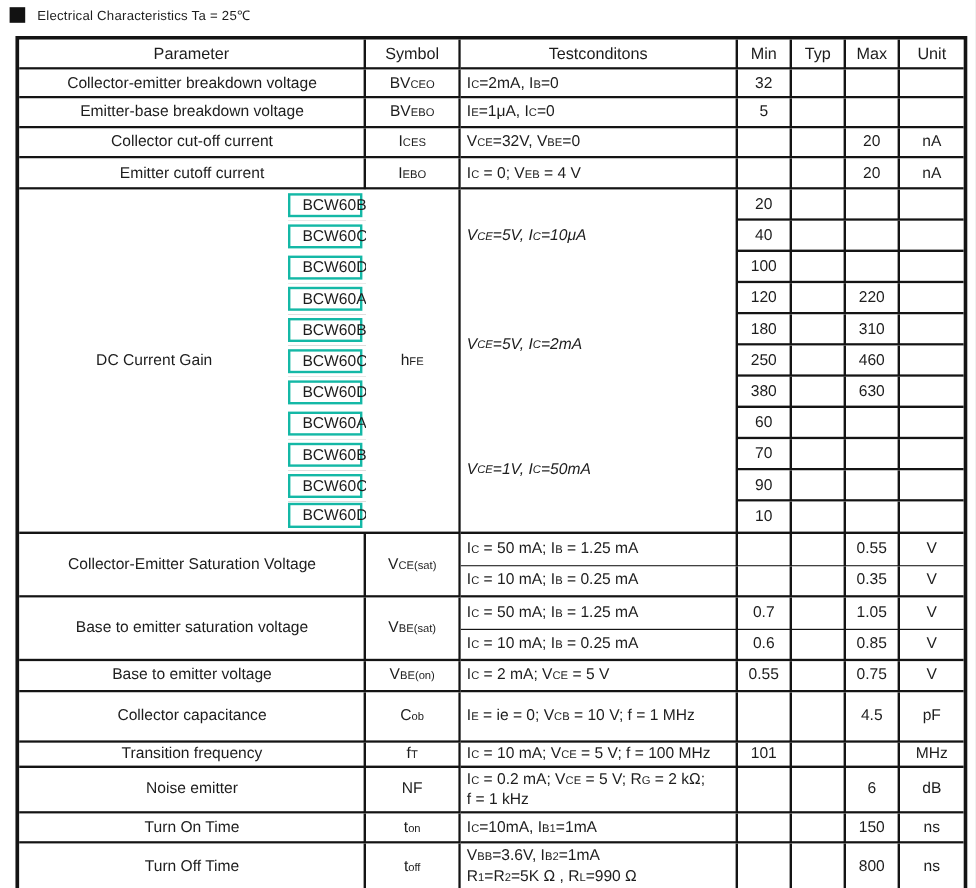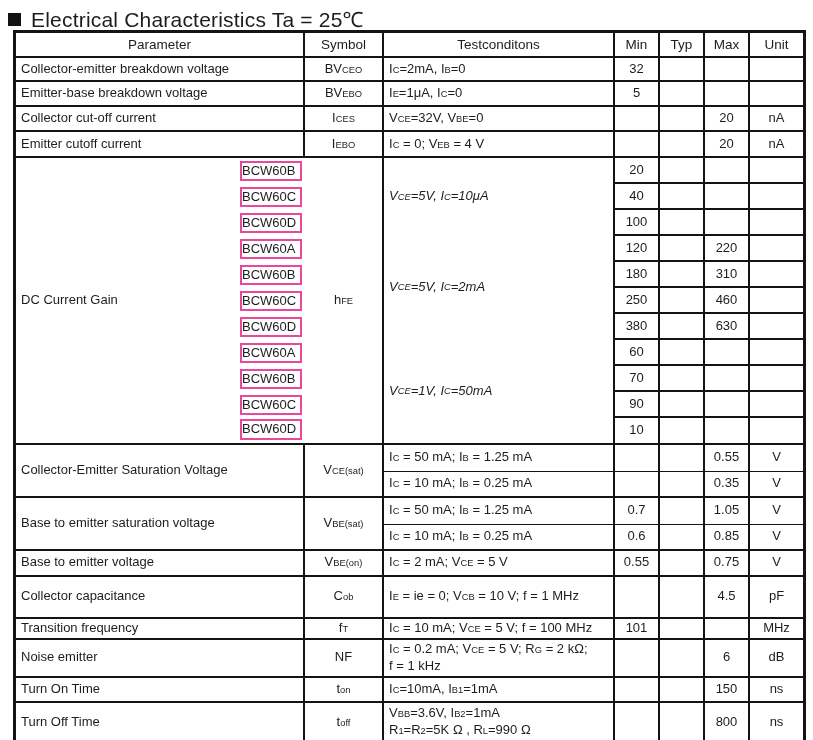--- a/index.html
+++ b/index.html
@@ -3,52 +3,52 @@
 <meta charset="utf-8">
 <style>
   html,body { margin:0; padding:0; background:#fff; }
   .page {
     position:relative; width:813px; height:740px; background:#ffffff;
     font-family:"Liberation Sans", sans-serif; color:#1d1d1d;
     -webkit-font-smoothing:antialiased;
   }
   .title-row { position:absolute; left:8px; top:5px; display:flex; align-items:center; gap:10px; }
   .bullet { width:13px; height:13px; background:#121212; flex:0 0 auto; }
-  .title-text { font-size:21px; letter-spacing:0.2px; }
+  .title-text { font-size:11px; letter-spacing:0.2px; }
 
   .tablewrap {
     position:absolute; left:13px; top:30px; width:793px;
     border:3px solid #141414; box-sizing:border-box; background:#737373;
   }
   table { border-collapse:separate; border-spacing:0; table-layout:fixed; width:787px; }
   td, th {
     box-sizing:border-box; margin:0;
     border-right:2px solid #141414; border-bottom:2px solid #141414;
     padding:1px 4px; font-size:13px; font-weight:400; overflow:hidden;
     vertical-align:middle; line-height:1.3; background:#fff;
   }
   th { text-align:center; font-size:13.5px; }
   tr:last-child td { border-bottom:none; }
   .unit { border-right:none;margin-left:39px; }
 
-  .param { text-align:left; padding-left:5px; }
+  .param { text-align:center; padding-left:5px; }
   .sym   { text-align:center; }
   .cond  { text-align:left; padding-left:5px; }
   .num   { text-align:center; }
   .bb-thin { border-bottom-width:1px; }
 
   
   .sb { font-size:0.72em; }
 
   
   td.dev { border-right:none; border-bottom:none; padding:1px 3px 1px 0; }
   td.dev.devlast { border-bottom:2px solid #141414; padding-bottom:3px; }
   .devbox {
-    border:2px solid #ec4899; height:100%; min-height:20px; box-sizing:border-box;
-    display:flex; align-items:center; padding-left:0; font-size:13px;
+    border:2px solid #14b8a6; height:100%; min-height:20px; box-sizing:border-box;
+    display:flex; align-items:center; padding-left:10px; font-size:13px;
   }
 
   
   td.dccond { padding:0; position:relative;font-style:italic; }
   .condstack { position:absolute; left:0; top:0; right:0; bottom:0; display:flex; flex-direction:column; }
   .condgrp { display:flex; align-items:center; padding-left:5px; }
 </style>
 </head>
 <body>
 

